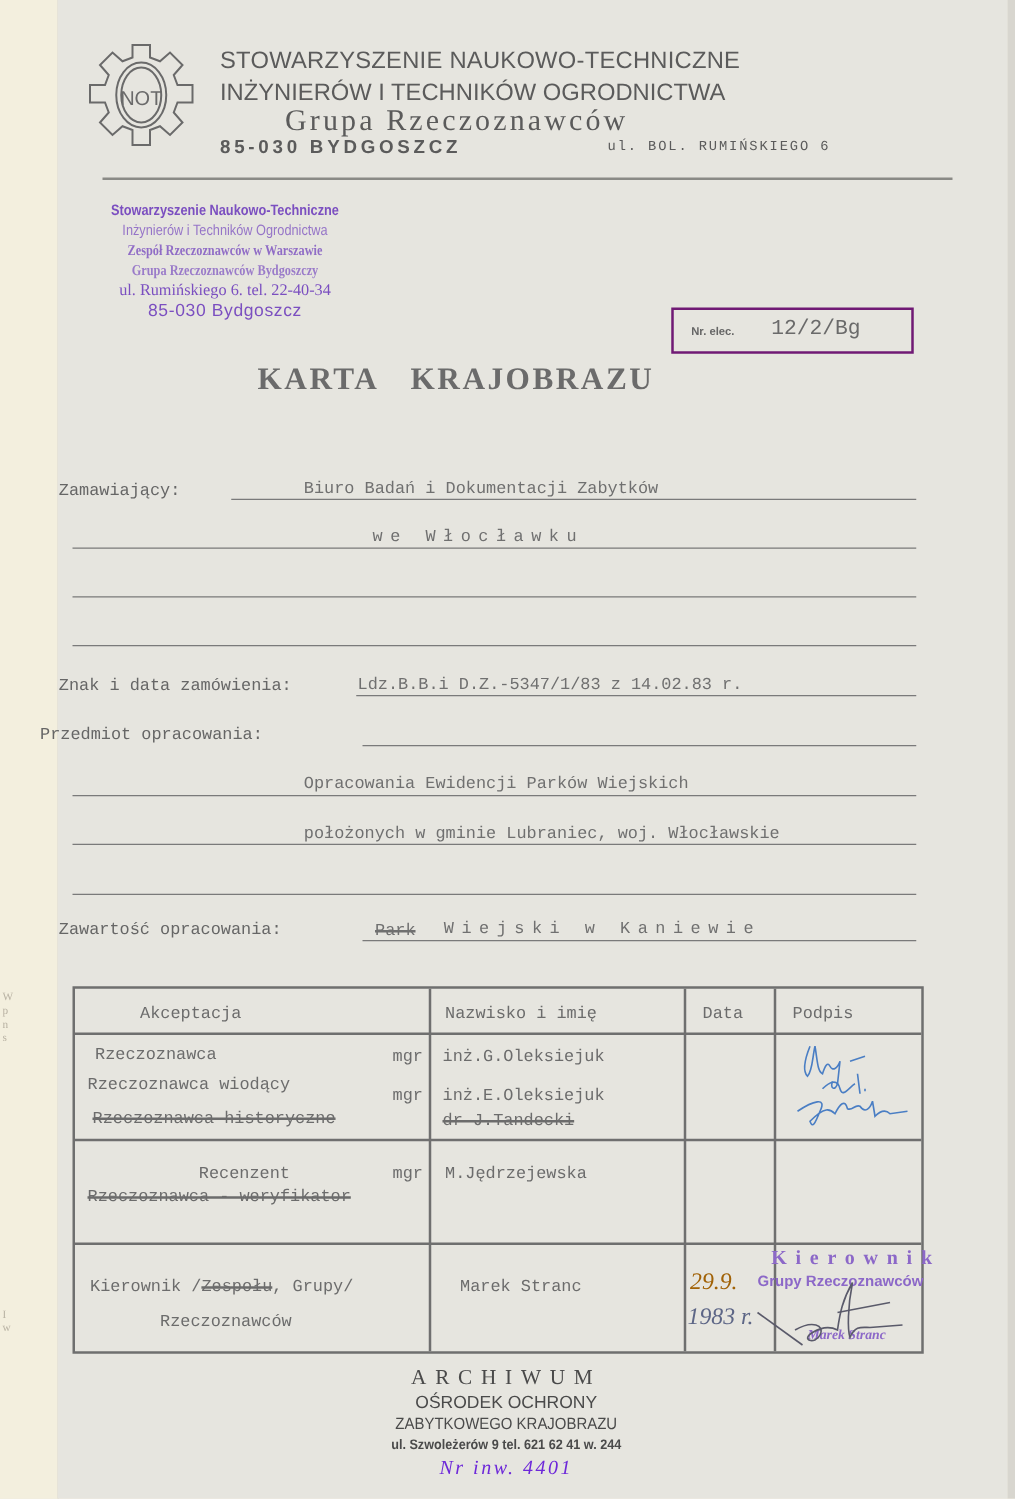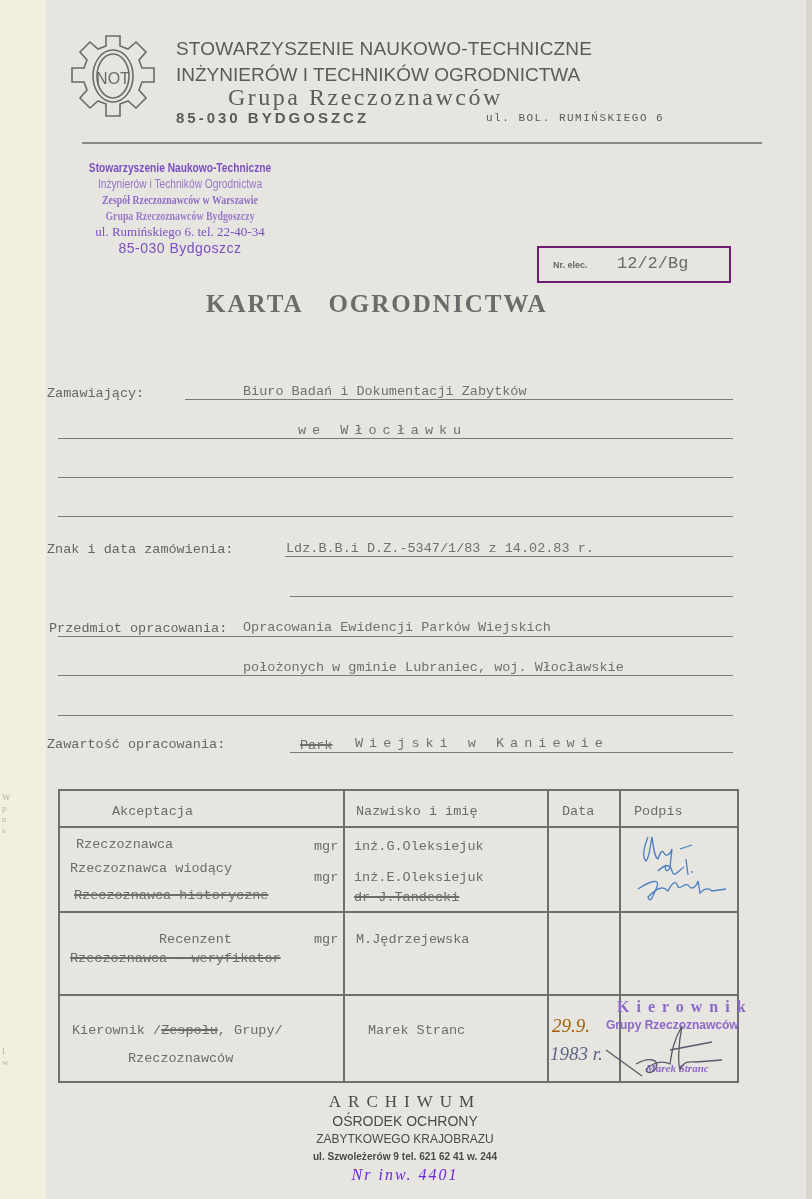--- a/index.html
+++ b/index.html
@@ -88,35 +88,35 @@
   <div class="s4">Grupa Rzeczoznawców Bydgoszczy</div>
   <div class="s5">ul. Rumińskiego 6. tel. 22-40-34</div>
   <div class="s6">85-030 Bydgoszcz</div>
 </div>
 
 <div class="abs nrbox">
   <span class="lbl">Nr. elec.</span>
   <span class="val">12/2/Bg</span>
 </div>
 
-<div class="abs title">KARTA OGRODNICTWA</div>
+<div class="abs title">KARTA KRAJOBRAZU</div>
 
 <div class="abs lbl" style="left:47px;top:386px;">Zamawiający:</div>
 <div class="abs uline" style="left:185px;top:399px;width:548px;"></div>
 <div class="abs typed" style="left:243px;top:384px;">Biuro Badań i Dokumentacji Zabytków</div>
 <div class="abs uline" style="left:58px;top:438px;width:675px;"></div>
 <div class="abs typed spaced" style="left:298px;top:423px;">we Włocławku</div>
 <div class="abs uline" style="left:58px;top:477px;width:675px;"></div>
 <div class="abs uline" style="left:58px;top:516px;width:675px;"></div>
 
 <div class="abs lbl" style="left:47px;top:542px;">Znak i data zamówienia:</div>
 <div class="abs uline" style="left:285px;top:556px;width:448px;"></div>
 <div class="abs typed" style="left:286px;top:541px;">Ldz.B.B.i D.Z.-5347/1/83 z 14.02.83 r.</div>
 
-<div class="abs lbl" style="left:49px;top:581px;margin-top:40px;">Przedmiot opracowania:</div>
+<div class="abs lbl" style="left:32px;top:581px;">Przedmiot opracowania:</div>
 <div class="abs uline" style="left:290px;top:596px;width:443px;"></div>
 <div class="abs uline" style="left:58px;top:636px;width:675px;"></div>
 <div class="abs typed" style="left:243px;top:620px;">Opracowania Ewidencji Parków Wiejskich</div>
 <div class="abs uline" style="left:58px;top:675px;width:675px;"></div>
 <div class="abs typed" style="left:243px;top:660px;">położonych w gminie Lubraniec, woj. Włocławskie</div>
 <div class="abs uline" style="left:58px;top:715px;width:675px;"></div>
 
 <div class="abs lbl" style="left:47px;top:737px;">Zawartość opracowania:</div>
 <div class="abs uline" style="left:290px;top:752px;width:443px;"></div>
 <div class="abs typed strike" style="left:300px;top:738px;">Park</div>

